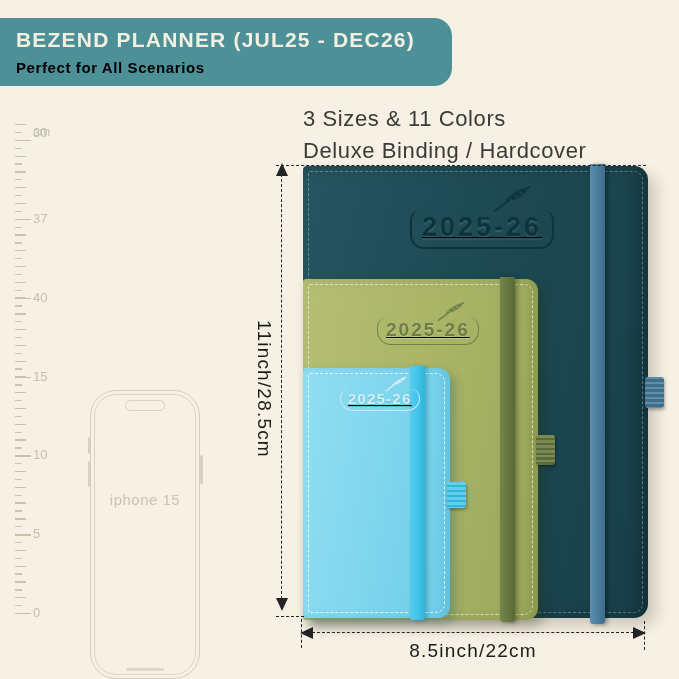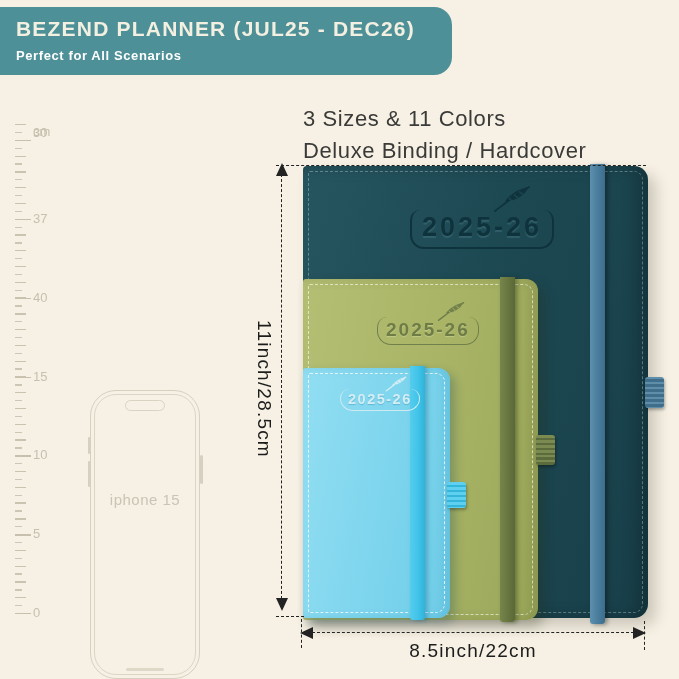--- a/index.html
+++ b/index.html
@@ -2,30 +2,30 @@
 <html><head>
 <meta charset="utf-8">
 <style>
   html,body{margin:0;padding:0;}
   #canvas{
     position:relative;width:679px;height:679px;overflow:hidden;
     background:#f6f1e4;font-family:"Liberation Sans",sans-serif;
   }
   
   .banner{
-    position:absolute;left:0;top:7px;width:452px;height:68px;
+    position:absolute;left:0;top:18px;width:452px;height:68px;
     background:#4d9097;border-radius:0 18px 18px 0;
     box-sizing:border-box;padding:10px 16px 0 16px;
   }
   .banner-title{
     color:#f3efe1;font-size:21px;font-weight:bold;letter-spacing:1.2px;
     white-space:nowrap;
   }
   .banner-sub{
-    color:#ffffff;font-size:13px;font-weight:bold;letter-spacing:.6px;margin-top:7px;
+    color:#000000;font-size:15px;font-weight:bold;letter-spacing:.6px;margin-top:7px;
   }
   
   .features{position:absolute;left:303px;top:106px;color:#3a3a38;}
   .feature-line{font-size:22px;letter-spacing:.6px;margin-bottom:6px;}
   
   .tick-layer{position:absolute;left:15px;}
   .ticks-half{top:124px;height:487px;width:7px;
     background:repeating-linear-gradient(to bottom,#ccc6b4 0 1.3px,transparent 1.3px 7.885px);}
   .ticks-cm{top:124px;height:487px;width:11px;
     background:repeating-linear-gradient(to bottom,#c9c3b0 0 1.3px,transparent 1.3px 15.77px);}
@@ -99,20 +99,21 @@
     background:repeating-linear-gradient(180deg,#5e8ea9 0 2.5px,#3f6d8a 2.5px 5px);}
   .loop-medium{right:-17px;top:156px;height:30px;
     background:repeating-linear-gradient(180deg,#7b8a51 0 2.5px,#5c6b3b 2.5px 5px);}
   .loop-small{right:-16px;top:114px;height:26px;
     background:repeating-linear-gradient(180deg,#5fd0ef 0 2.5px,#34b6db 2.5px 5px);}
   
   .logo-frame{
     position:absolute;display:inline-block;
     border-style:solid;border-top:none;
     border-radius:10px 10px 14px 14px;
+    text-decoration:underline;
   }
   .logo-year{font-weight:600;white-space:nowrap;}
   .planner-large .logo-frame{left:107px;top:44px;border-width:2px;border-color:#0f333d;padding:2px 10px 4px;}
   .planner-large .logo-year{font-size:27px;letter-spacing:3px;color:#0f333d;text-shadow:0 1.5px 1px rgba(120,175,185,.22);}
   .planner-medium .logo-frame{left:74px;top:38px;border-width:1.6px;border-color:#70804a;padding:2px 8px 3px;}
   .planner-medium .logo-year{font-size:19px;letter-spacing:2px;color:#6e7d46;text-shadow:0 1px 1px rgba(235,240,200,.35);}
   .planner-small .logo-frame{left:37px;top:21px;border-width:1.4px;border-color:#cdeaf2;padding:1px 7px 2px;}
   .planner-small .logo-year{font-size:14.5px;letter-spacing:1.5px;color:#d5edf4;text-shadow:0 1px 1px rgba(20,110,150,.3);}
   .feather{position:absolute;}
   .planner-large .feather{left:190px;top:19px;width:38px;height:28px;}

